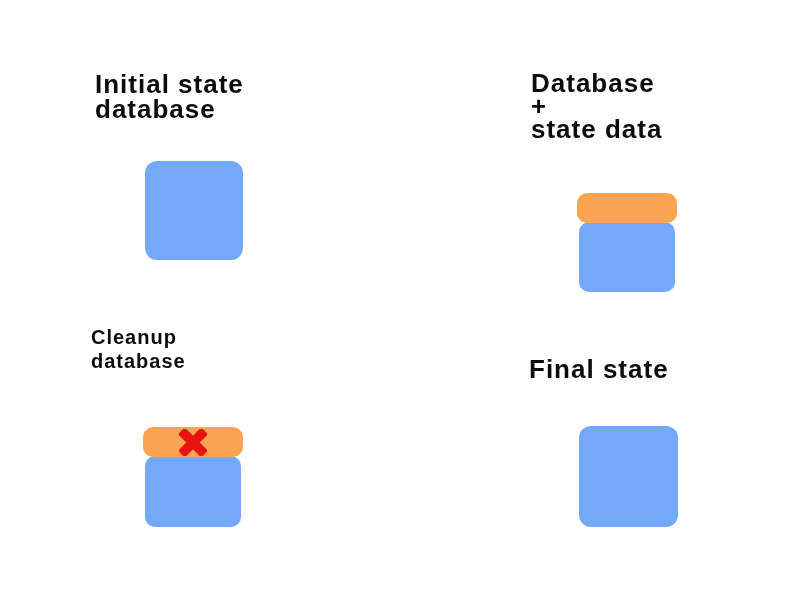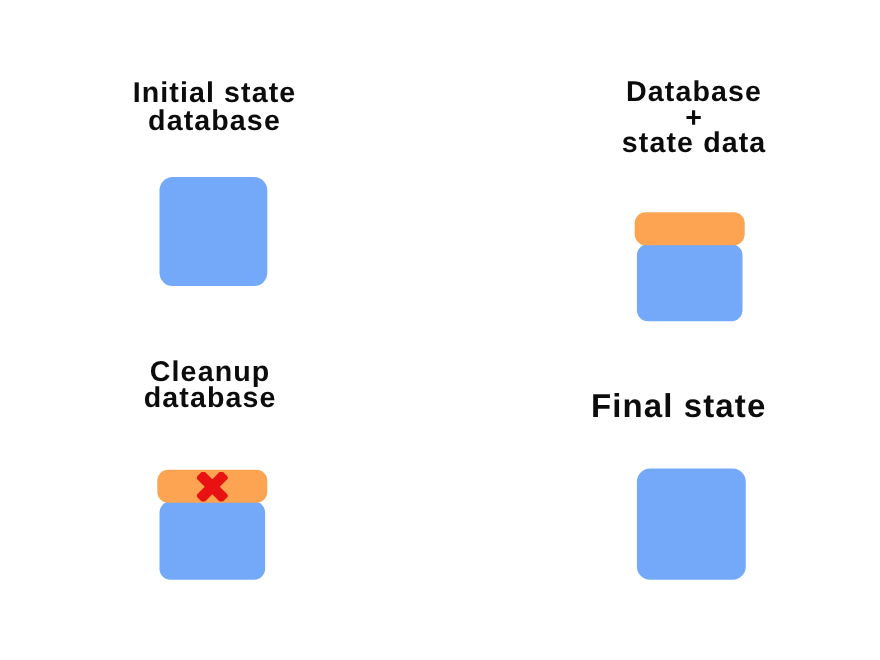--- a/index.html
+++ b/index.html
@@ -10,30 +10,30 @@
     width: 800px;
     height: 600px;
     background: var(--background, #ffffff);
     position: relative;
     overflow: hidden;
     font-family: "Liberation Sans", "DejaVu Sans", sans-serif;
   }
   .label {
     position: absolute;
     width: 200px;
-    text-align: center;
+    text-align: left;
     font-weight: 800;
     color: var(--text, #0c0c0c);
     letter-spacing: 1px;
     white-space: nowrap;
   }
   .label-initial    { left: 95px;  top: 72px;  font-size: 26px; line-height: 25px; }
   .label-test-data  { left: 531px; top: 72px;  font-size: 26px; line-height: 23px; }
-  .label-cleanup    { left: 91px;  top: 325px; font-size: 26px; line-height: 24px; }
-  .label-final      { left: 517px; top: 355px; font-size: 30px; line-height: 29px; }
+  .label-cleanup    { left: 91px;  top: 325px; font-size: 20px; line-height: 24px; }
+  .label-final      { left: 529px; top: 355px; font-size: 26px; line-height: 29px; }
 
   .blue-square {
     position: absolute;
     background: var(--database-blue, #74a9fa);
     border-radius: 12px;
   }
   .sq-initial { left: 145px; top: 161px; width: 98px; height: 99px; }
   .sq-final   { left: 579px; top: 426px; width: 99px; height: 101px; }
 
   .composite {

